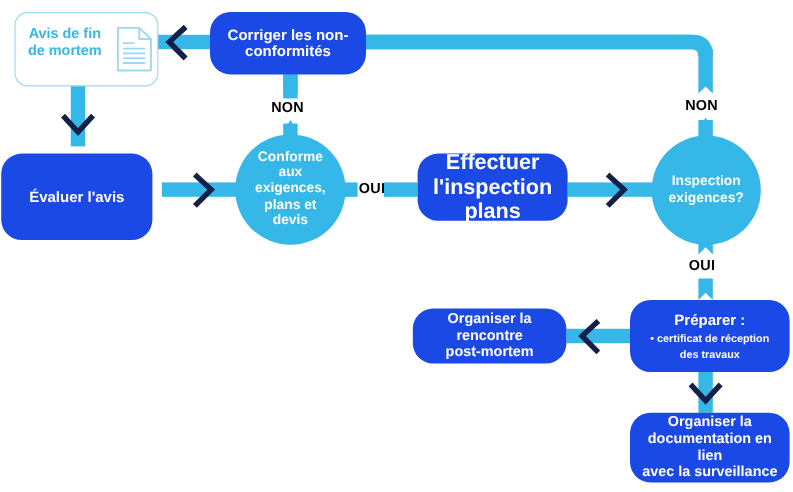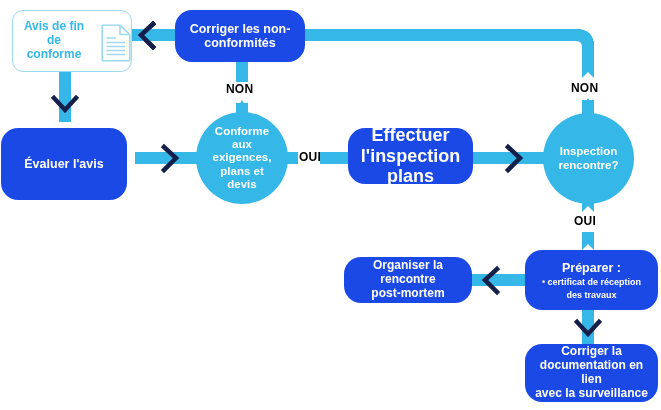--- a/index.html
+++ b/index.html
@@ -114,24 +114,24 @@
       <polyline points="497,269 485,280 497,292" fill="none" stroke="#14204a" stroke-width="4.5" stroke-linecap="square" stroke-linejoin="miter"></polyline>
     </g>
 
     <g>
       <rect x="582" y="310" width="12" height="34" fill="#35b7e8"></rect>
       <polyline points="577,322 588,334 599,322" fill="none" stroke="#14204a" stroke-width="4.5" stroke-linecap="square" stroke-linejoin="miter"></polyline>
     </g>
   </svg>
 
   <div class="node outline" style="left:12px;top:10px;width:120px;height:62px;font-size:12px;">
-    <div style="display:flex;align-items:flex-end;justify-content:center;width:100%;">
+    <div style="display:flex;align-items:flex-start;justify-content:center;width:100%;">
       <span class="txt">
         <span>Avis de fin</span><br>
-        <span>de conforme</span>
+        <span>de mortem</span>
       </span>
       <span class="doc-icon">
         <svg width="30" height="38" viewBox="0 0 30 38">
           <path d="M1.2 1.2 H19 L28.8 10.5 V36.8 H1.2 Z" fill="#ffffff" stroke="#9ed9f2" stroke-width="1.6" stroke-linejoin="round"></path>
           <path d="M19 1.2 V10.5 H28.8" fill="none" stroke="#9ed9f2" stroke-width="1.6" stroke-linejoin="round"></path>
           <g stroke="#9ed9f2" stroke-width="1.5">
             <line x1="5.5" y1="14" x2="15" y2="14"></line>
             <line x1="5.5" y1="18.5" x2="24" y2="18.5"></line>
             <line x1="5.5" y1="22.5" x2="24" y2="22.5"></line>
             <line x1="5.5" y1="26.5" x2="24" y2="26.5"></line>
@@ -165,21 +165,21 @@
   <div class="node rect" style="left:348px;top:128px;width:125px;height:56px;font-size:18px;">
     <span class="txt">
       <span>Effectuer</span><br>
       <span>l'inspection plans</span>
     </span>
   </div>
 
   <div class="node circle" style="left:543px;top:113px;width:91px;height:91px;font-size:11.5px;">
     <span class="txt">
       <span>Inspection</span><br>
-      <span>rencontre?</span>
+      <span>exigences?</span>
     </span>
   </div>
 
   <div class="node rect" style="left:525px;top:250px;width:133px;height:60px;">
     <span class="txt" style="padding:0 4px;">
       <span class="prep-title">Préparer :</span>
       <span class="prep-list" style="display:block;">
         <span>• certificat de réception</span><br>
         <span>des travaux</span><br>
       </span>
@@ -188,21 +188,21 @@
 
   <div class="node rect" style="left:344px;top:257px;width:128px;height:46px;font-size:12px;">
     <span class="txt">
       <span>Organiser la rencontre</span><br>
       <span>post-mortem</span>
     </span>
   </div>
 
   <div class="node rect" style="left:525px;top:344px;width:133px;height:58px;font-size:12px;">
     <span class="txt">
-      <span>Corriger la</span><br>
+      <span>Organiser la</span><br>
       <span>documentation  en lien</span><br>
       <span>avec la surveillance</span>
     </span>
   </div>
 
   <div class="lbl" style="left:226px;top:82px;">NON</div>
 
   <div class="lbl" style="left:571px;top:81px;">NON</div>
 
   <div class="lbl" style="left:299px;top:150px;">OUI</div>

